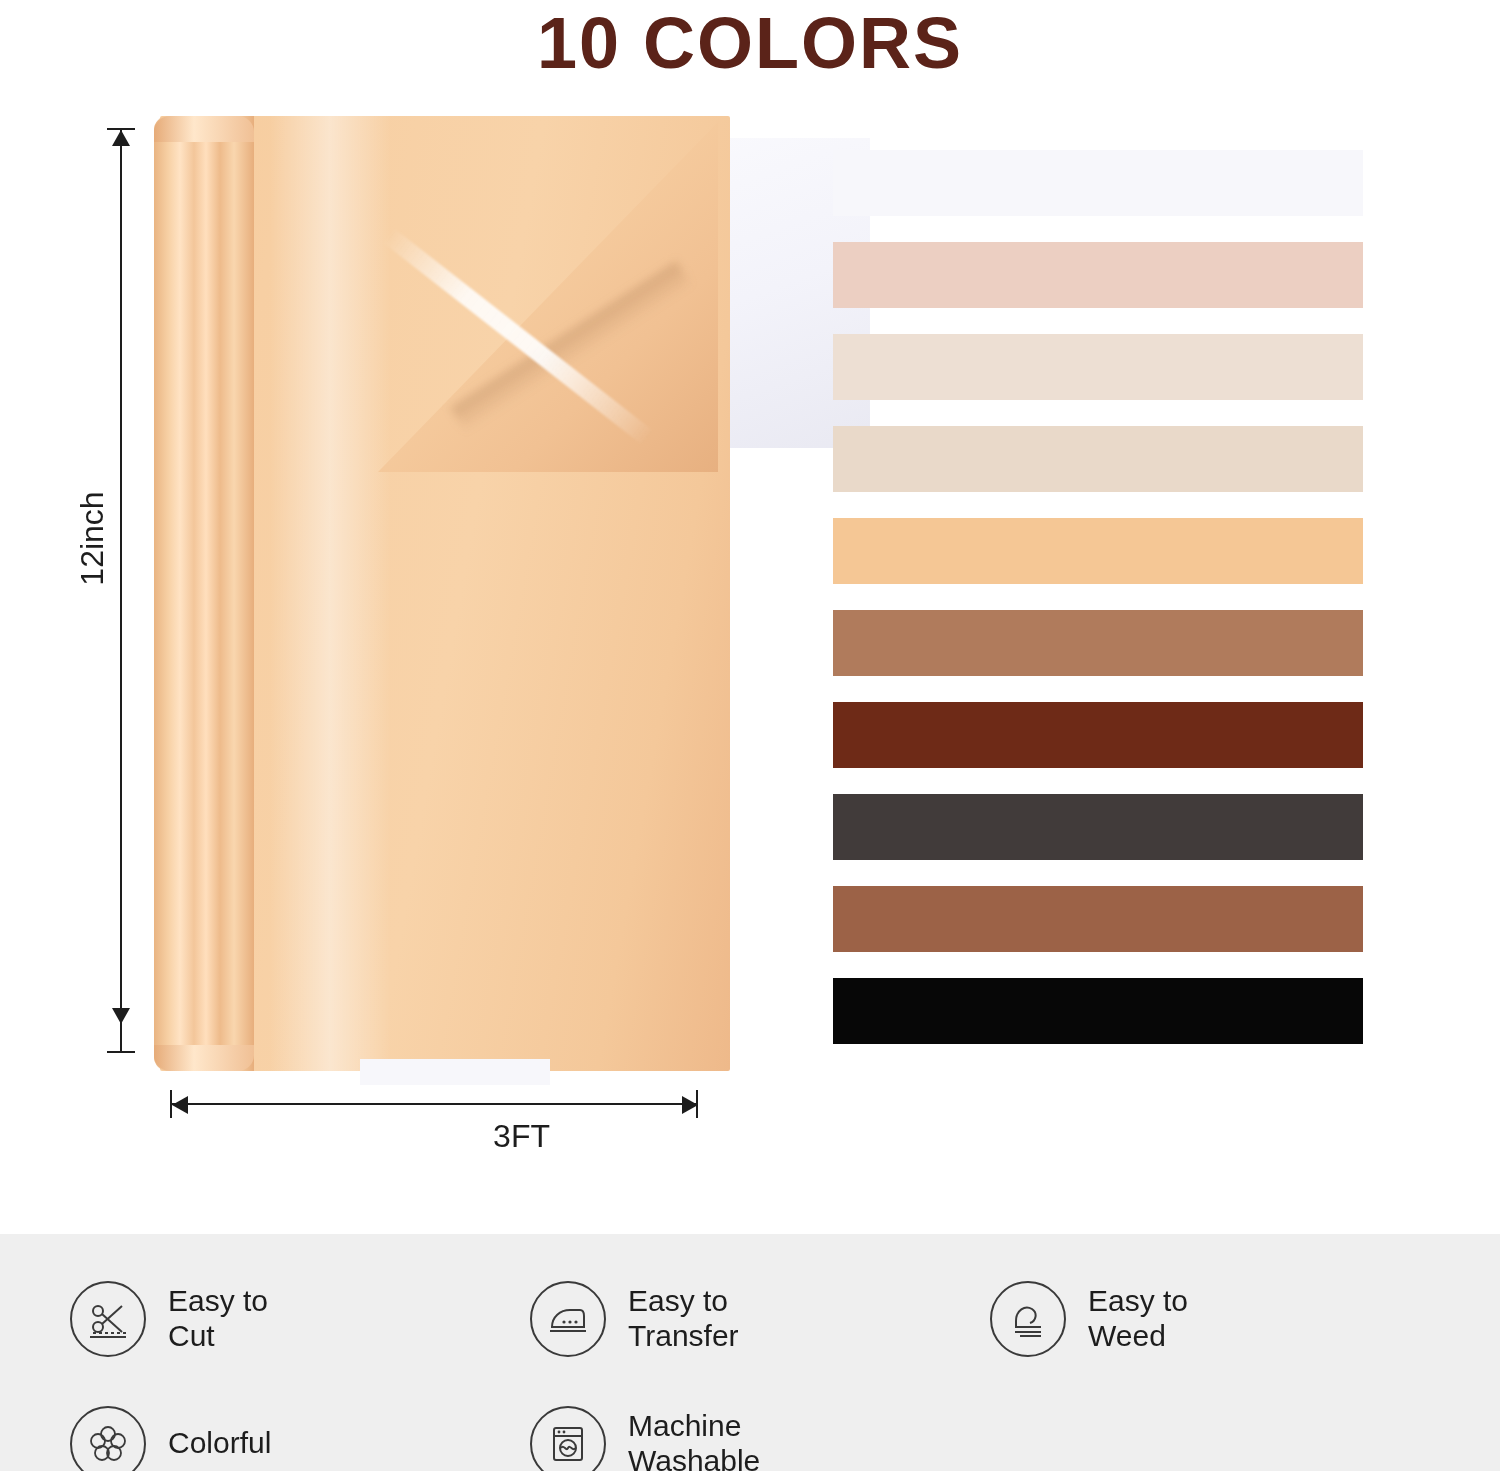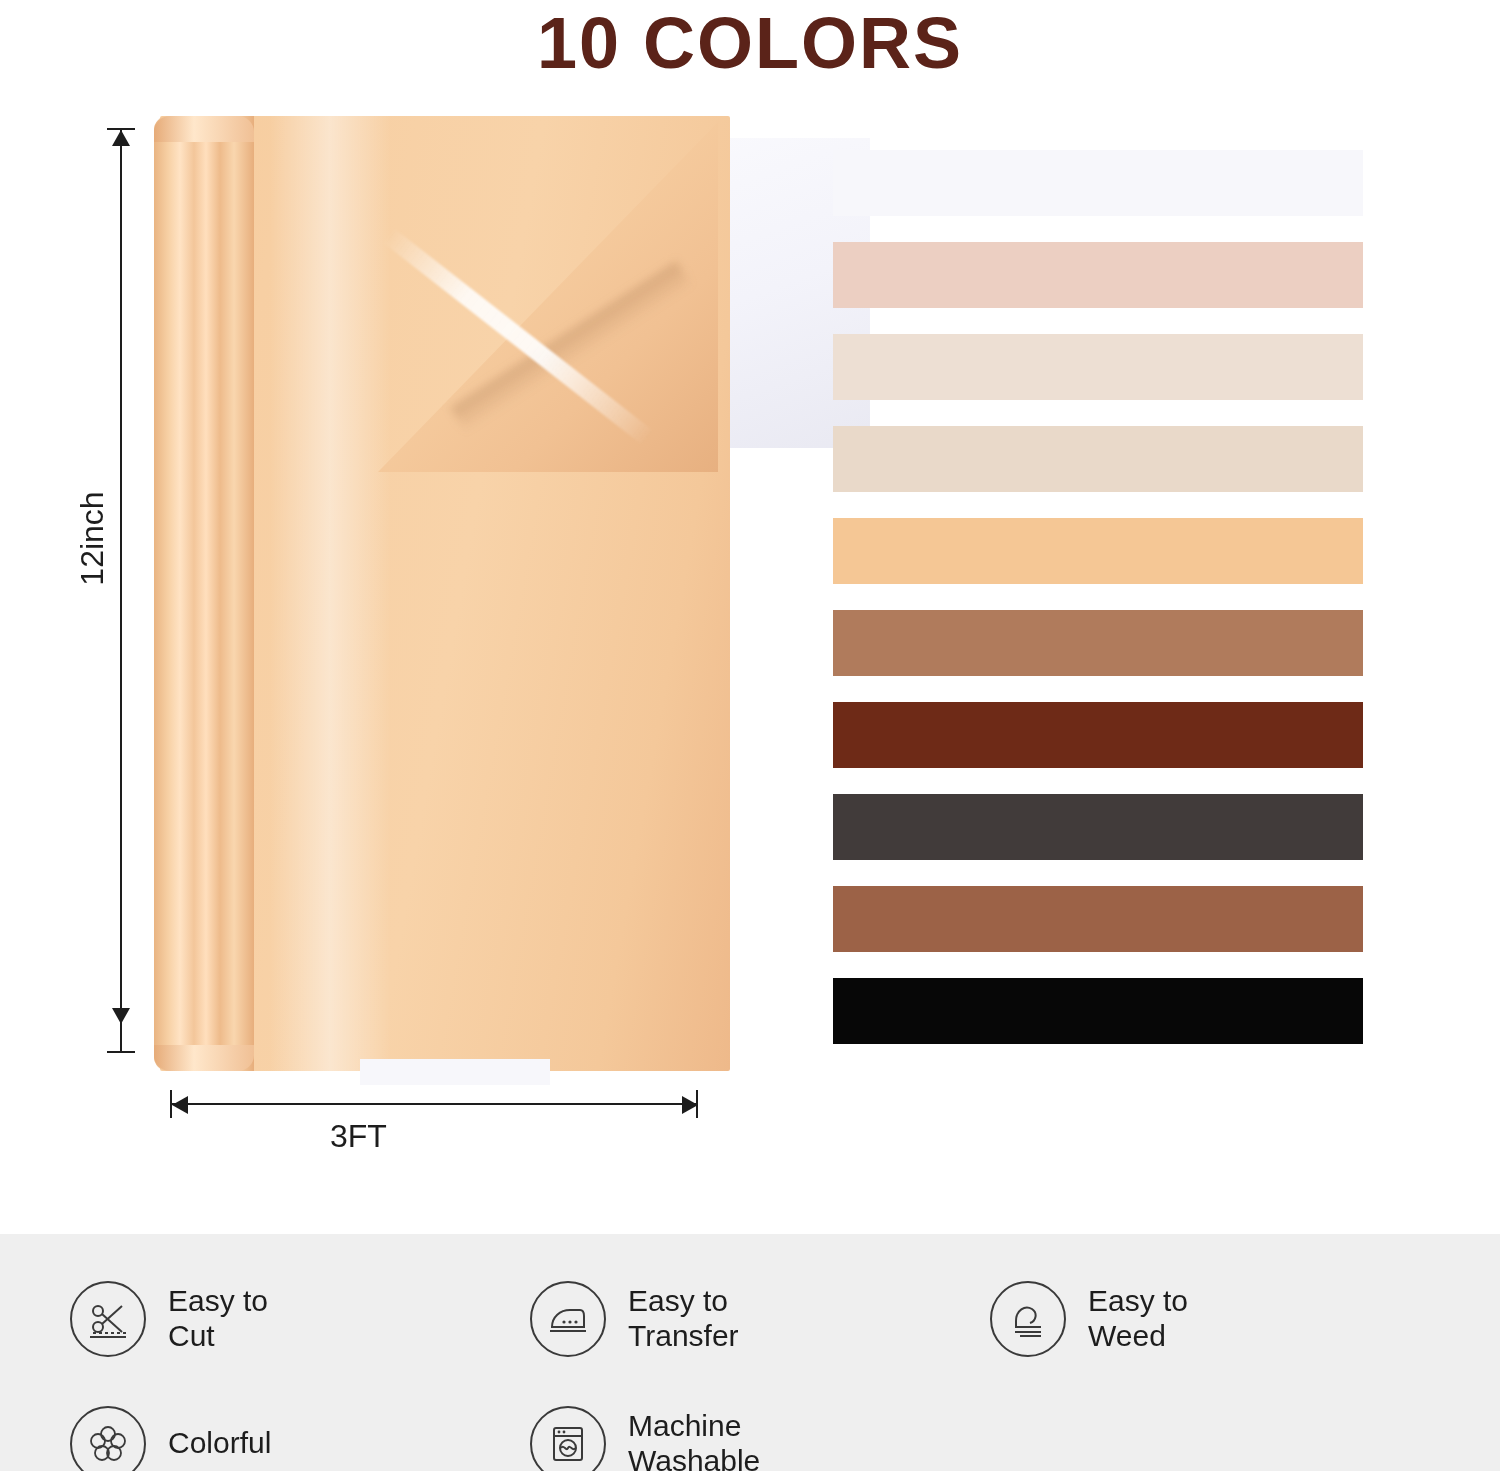--- a/index.html
+++ b/index.html
@@ -38,21 +38,21 @@
     transform-origin:center center;
     font-size:32px;color:#1d1d1d;text-align:center;
   }
 
   .hline{position:absolute;left:170px;top:1103px;width:528px;height:2px;background:#1d1d1d;}
   .hcap{position:absolute;width:2px;height:28px;background:#1d1d1d;top:1090px;}
   .harrow{position:absolute;top:1096px;width:0;height:0;border-top:9px solid transparent;border-bottom:9px solid transparent;}
   .harrow.left{left:172px;border-right:16px solid #1d1d1d;}
   .harrow.right{right:0;border-left:16px solid #1d1d1d;}
   .hlabel{
-    position:absolute;left:330px;top:1118px;width:220px;text-align:left;
+    position:absolute;left:330px;top:1118px;width:220px;text-align:right;
     font-size:32px;color:#1d1d1d;
   }
 
   
   .roll-wrap{position:absolute;left:150px;top:108px;width:580px;height:965px;}
   .backing-white{
     position:absolute;left:230px;top:30px;width:490px;height:310px;
     background:linear-gradient(160deg,#fdfdff 0%,#f3f3fa 60%,#e9e9f2 100%);
   }
   .sheet-main{

